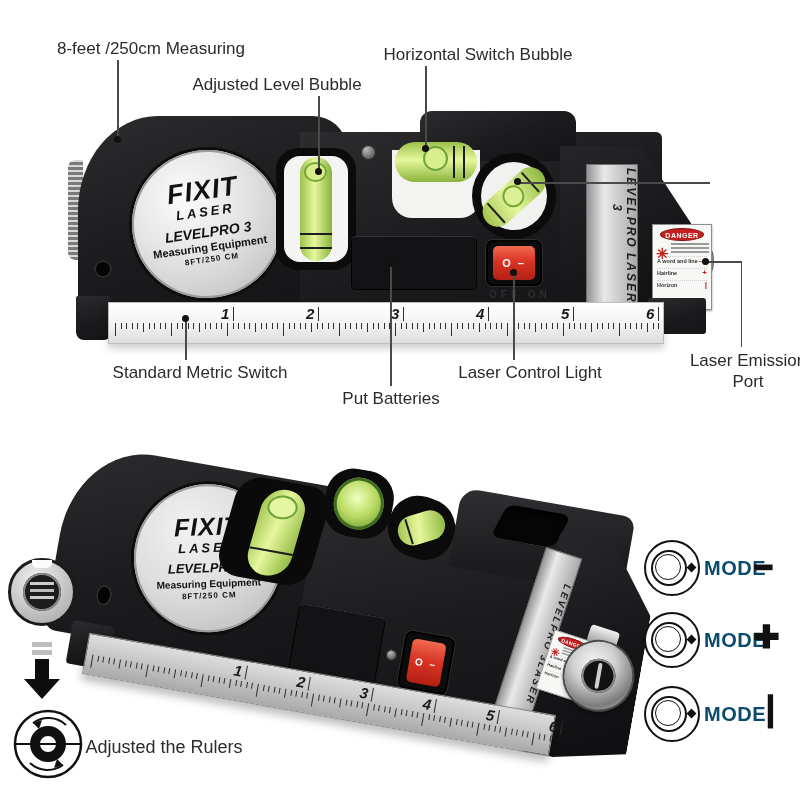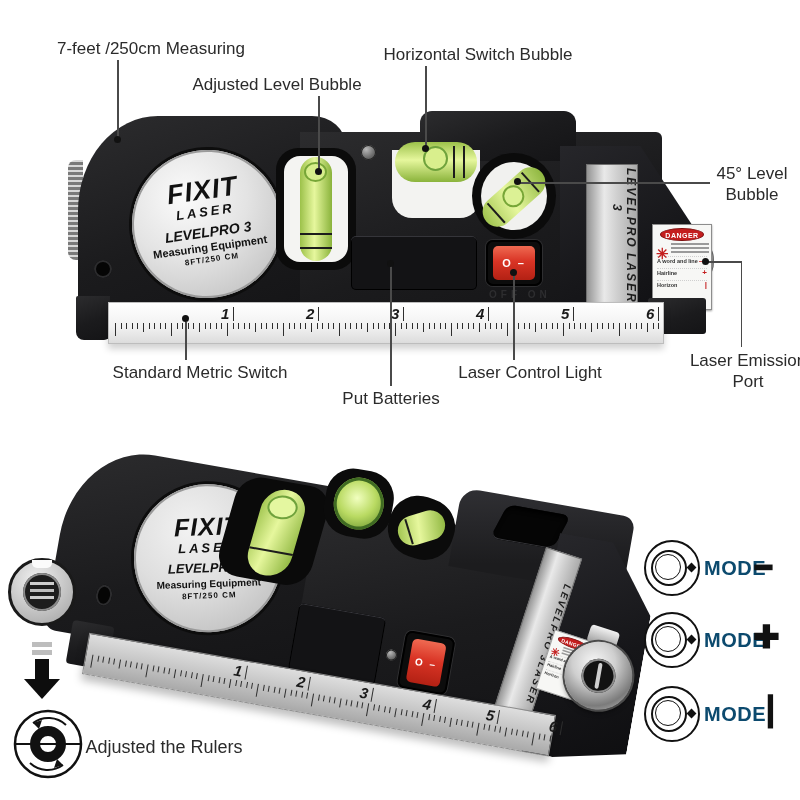--- a/index.html
+++ b/index.html
@@ -252,33 +252,32 @@
         <span class="tick" style="left: 294px; top: 4px; height: 14px;"></span>
         <span class="rnum" style="left: 367px;">4</span>
         <span class="tick" style="left: 379px; top: 4px; height: 14px;"></span>
         <span class="rnum" style="left: 452px;">5</span>
         <span class="tick" style="left: 464px; top: 4px; height: 14px;"></span>
         <span class="rnum" style="left: 537px;">6</span>
         <span class="tick" style="left: 549px; top: 4px; height: 14px;"></span>
       </div>
   </div>
 
-  <div class="lbl" style="left:151px;top:38px;">7-feet /250cm Measuring</div>
+  <div class="lbl" style="left:151px;top:38px;">8-feet /250cm Measuring</div>
   <div class="cline" style="left:117px;top:60px;width:1.5px;height:78px;"></div>
   <div class="cdot" style="left:114px;top:136px;"></div>
 
   <div class="lbl" style="left:277px;top:74px;">Adjusted Level Bubble</div>
   <div class="cline" style="left:318px;top:96px;width:1.5px;height:74px;"></div>
   <div class="cdot" style="left:315px;top:168px;"></div>
 
   <div class="lbl" style="left:478px;top:44px;">Horizontal Switch Bubble</div>
   <div class="cline" style="left:425px;top:66px;width:1.5px;height:80px;"></div>
   <div class="cdot" style="left:422px;top:145px;"></div>
 
-  <div class="lbl wrap" style="left:752px;top:163px;width:92px;">45° Level Bubble</div>
   <div class="cline" style="left:520px;top:182px;width:190px;height:1.5px;"></div>
   <div class="cdot" style="left:514px;top:178px;"></div>
 
   <div class="lbl" style="left:200px;top:362px;">Standard Metric Switch</div>
   <div class="cline" style="left:185px;top:322px;width:1.5px;height:38px;"></div>
   <div class="cdot" style="left:182px;top:315px;"></div>
 
   <div class="lbl" style="left:391px;top:388px;">Put Batteries</div>
   <div class="cline" style="left:390px;top:266px;width:1.5px;height:120px;"></div>
   <div class="cdot" style="left:387px;top:260px;"></div>

